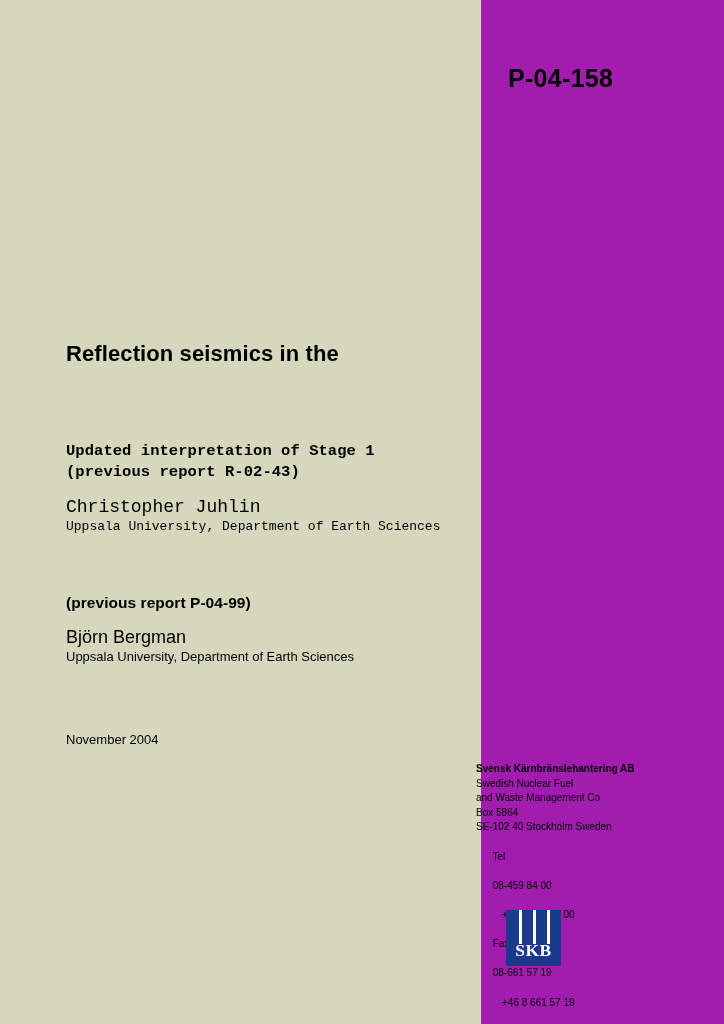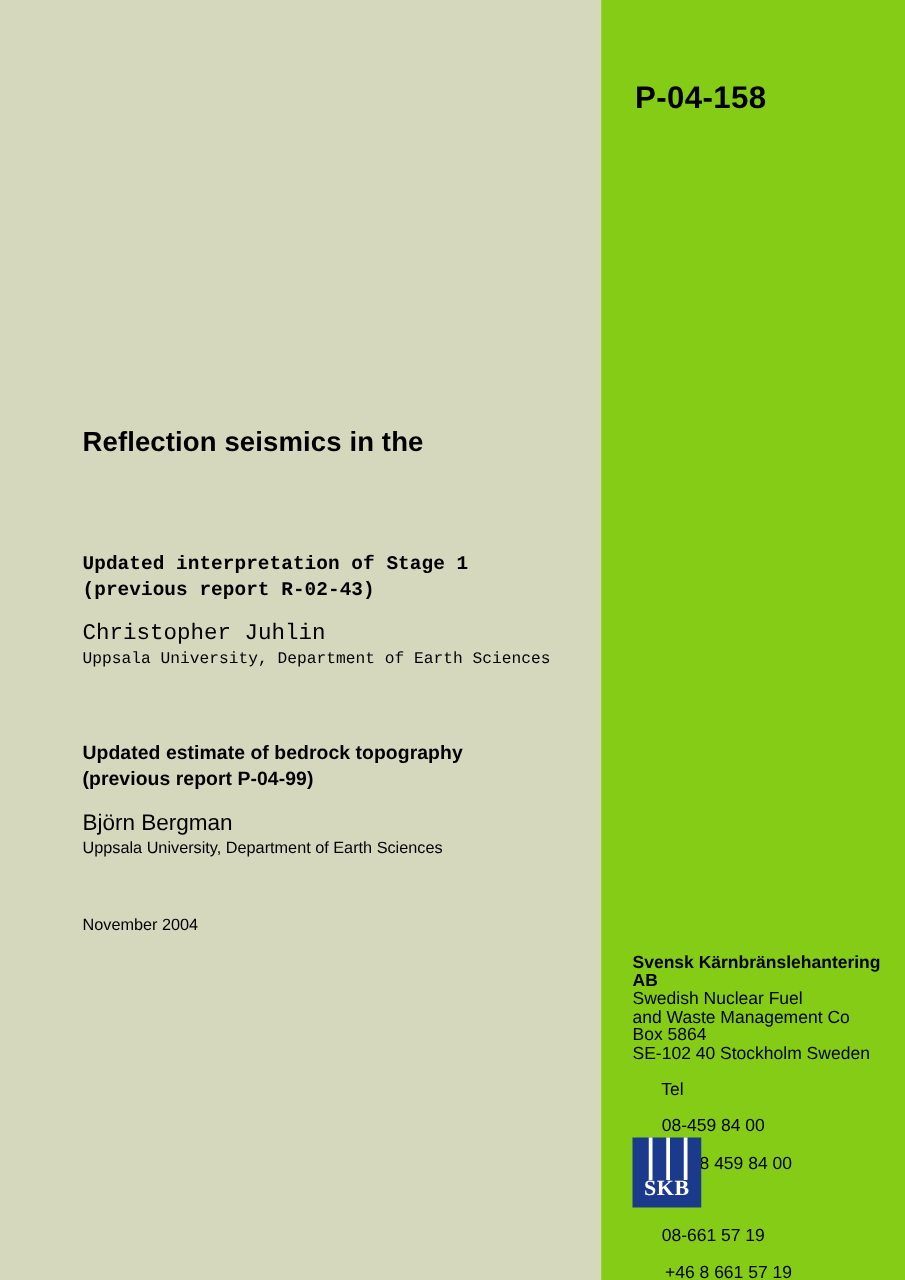--- a/index.html
+++ b/index.html
@@ -11,21 +11,21 @@
     height: 1024px;
     background: #ffffff;
     font-family: "Liberation Sans", sans-serif;
     color: #000000;
     overflow: hidden;
   }
   .page {
     position: relative;
     width: 724px;
     height: 1024px;
-    background: #84cc16;
+    background: #a21caf;
   }
   
   .left-panel {
     position: absolute;
     left: 0;
     top: 0;
     width: 481px;
     height: 1024px;
     background: #d6d8bd;
   }
@@ -84,24 +84,24 @@
   .pub-date {
     position: absolute;
     left: 66px;
     top: 732px;
     font-size: 13px;
     text-align: center;
   }
   
   .publisher {
     position: absolute;
-    left: 506px;
+    left: 476px;
     top: 762px;
     width: 200px;
-    font-size: 14px;
+    font-size: 10px;
     line-height: 14.6px;
   }
   .publisher .org {
     font-weight: bold;
   }
   .publisher .row {
     white-space: pre;
   }
   .publisher .indent {
     padding-left: 26px;
@@ -152,21 +152,20 @@
   </div>
 
   <div class="section1">
     <div class="sub-title">Updated interpretation of Stage 1</div>
     <div class="sub-title">(previous report R-02-43)</div>
     <div class="author">Christopher Juhlin</div>
     <div class="affiliation">Uppsala University, Department of Earth Sciences</div>
   </div>
 
   <div class="section2">
-    <div class="sub-title">Updated estimate of bedrock topography</div>
     <div class="sub-title">(previous report P-04-99)</div>
     <div class="author">Björn Bergman</div>
     <div class="affiliation">Uppsala University, Department of Earth Sciences</div>
   </div>
 
   <div class="pub-date">November 2004</div>
 
   <div class="publisher">
     <div class="org">Svensk Kärnbränslehantering AB</div>
     <div>Swedish Nuclear Fuel</div>

